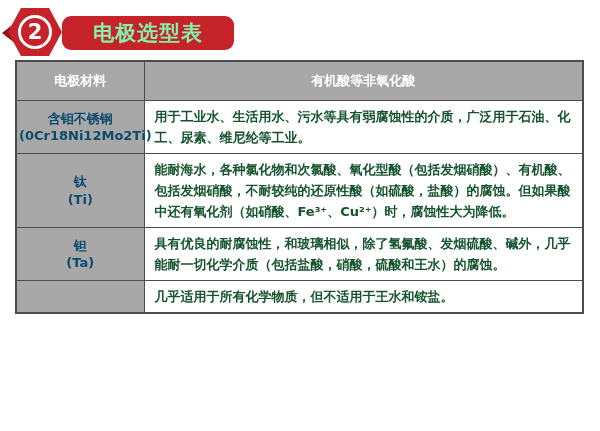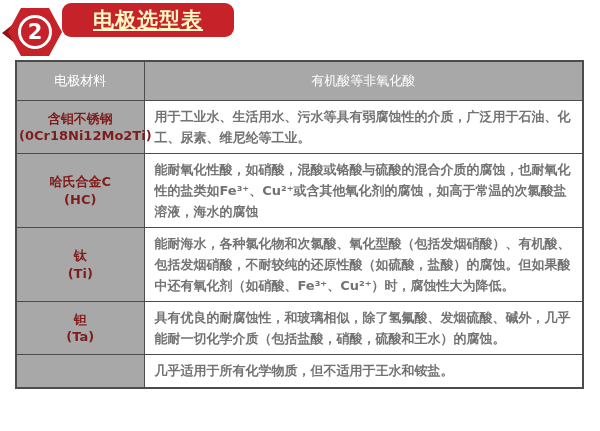--- a/index.html
+++ b/index.html
@@ -29,62 +29,61 @@
   }
   .hex-circle {
     width: 34px; height: 34px;
     background: #c5222a;
     border: 3px solid #ffffff;
     border-radius: 50%;
     display: flex; align-items: center; justify-content: center;
     color: #ffffff; font-size: 21px; font-weight: bold;
   }
   .banner {
-    position: absolute; left: 62px; top: 3px;
+    position: absolute; left: 62px; top: 16px;
     width: 172px; height: 34px;
     background: #c5222a;
     border-radius: 9px;
     display: flex; align-items: center; justify-content: center;
-    color: #fef9c3; font-size: 21px; font-weight: bold;
+    color: #86efac; font-size: 21px; font-weight: bold;
     letter-spacing: 1px;
-    text-decoration: underline;
   }
 
   
   table.sel {
     position: absolute; left: 15px; top: 60px;
     width: 569px;
     border-collapse: collapse;
     table-layout: fixed;
   }
   table.sel th, table.sel td {
     border: 1px solid #4c4c4c;
   }
   table.sel { border: 2px solid #4c4c4c; }
   col.c1 { width: 128px; }
   th.hdr {
     background: #a8a8a8;
     color: #ffffff;
-    font-size: 13px; font-weight: normal;
+    font-size: 13px; font-weight: bold;
     text-align: center;
     height: 27px;
     padding: 10px 2px;
   }
   td.mat {
     background: #a8a8a8;
-    color: #7f1d1d;
+    color: #0c4a6e;
     font-size: 13px; font-weight: bold;
     text-align: center;
     vertical-align: middle;
     padding: 4px 2px;
     line-height: 1.35;
   }
   td.desc {
     background: #ffffff;
-    color: #737373;
+    color: #14532d;
     font-size: 13px;
     font-weight: 600;
     vertical-align: middle;
     padding: 5px 9px 5px 10px;
     line-height: 1.62;
     text-align: left;
   }
 </style>
 </head>
 <body>
@@ -113,27 +112,20 @@
     <tbody>
     <tr>
       <td class="mat">
         <div>含钼不锈钢</div>
         <div>(0Cr18Ni12Mo2Ti)</div>
       </td>
       <td class="desc">用于工业水、生活用水、污水等具有弱腐蚀性的介质，广泛用于石油、化工、尿素、维尼纶等工业。</td>
     </tr>
 
 
-    <tr>
-      <td class="mat">
-        <div>哈氏合金C</div>
-        <div>(HC)</div>
-      </td>
-      <td class="desc">能耐氧化性酸，如硝酸，混酸或铬酸与硫酸的混合介质的腐蚀，也耐氧化性的盐类如Fe³⁺、Cu²⁺或含其他氧化剂的腐蚀，如高于常温的次氯酸盐溶液，海水的腐蚀</td>
-    </tr>
 
     <tr>
       <td class="mat">
         <div>钛</div>
         <div>(Ti)</div>
       </td>
       <td class="desc">能耐海水，各种氯化物和次氯酸、氧化型酸（包括发烟硝酸）、有机酸、包括发烟硝酸，不耐较纯的还原性酸（如硫酸，盐酸）的腐蚀。但如果酸中还有氧化剂（如硝酸、Fe³⁺、Cu²⁺）时，腐蚀性大为降低。</td>
     </tr>
 
     <tr>

